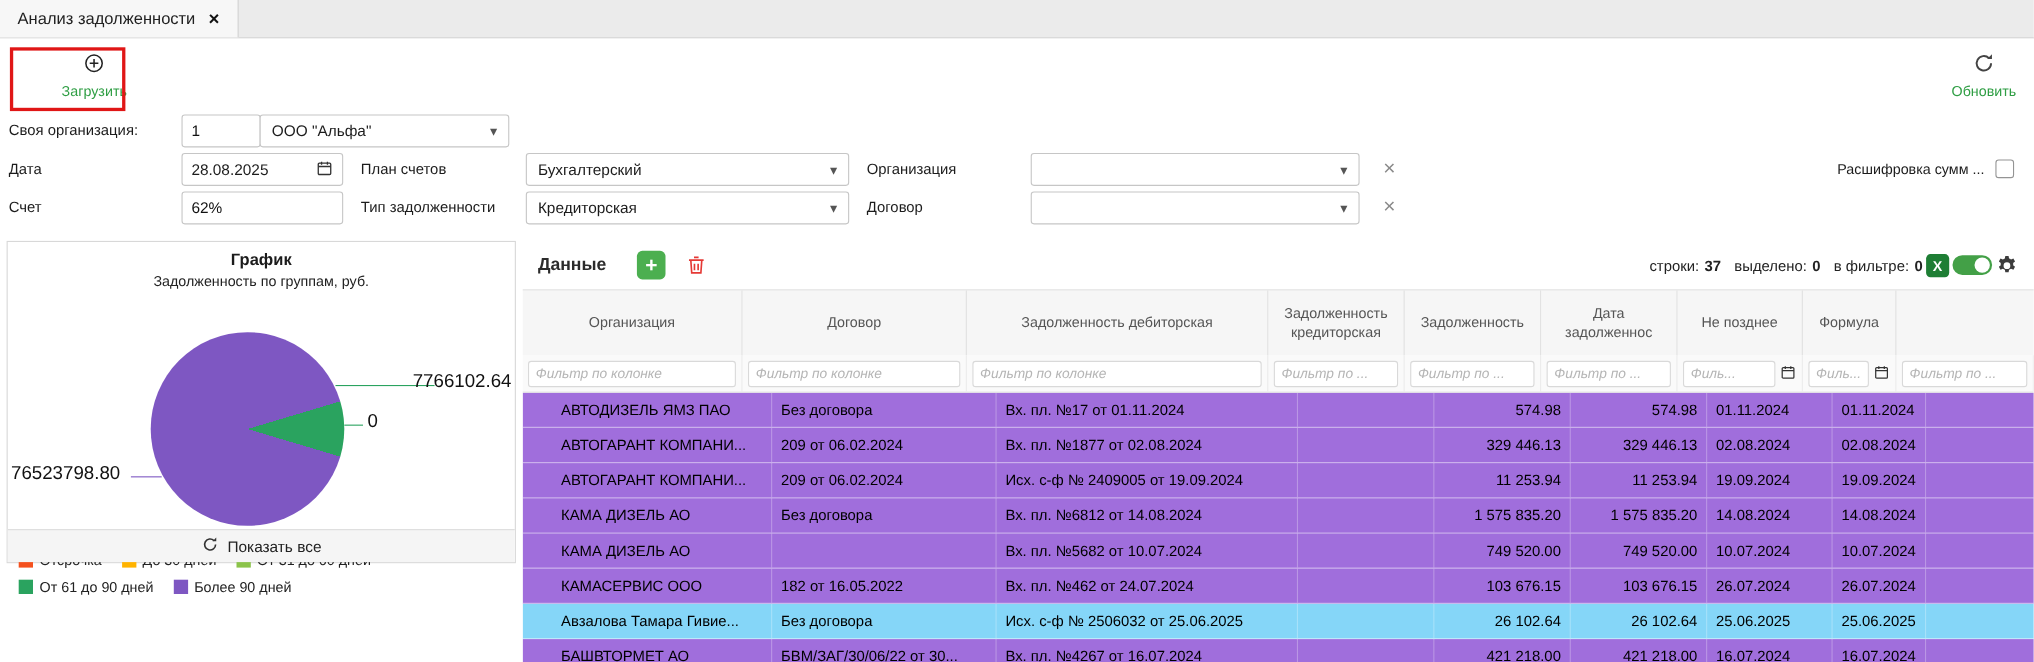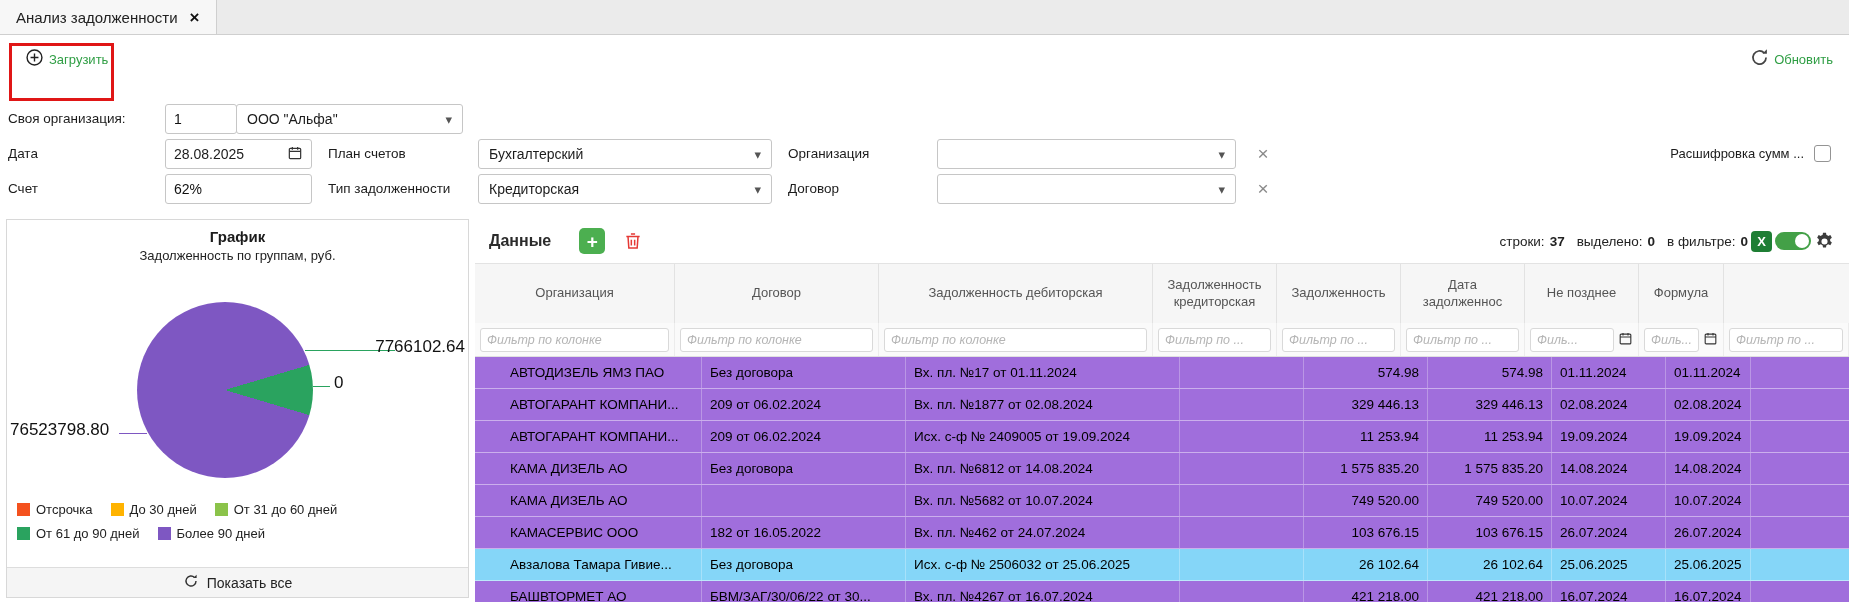--- a/index.html
+++ b/index.html
@@ -7,40 +7,40 @@
   .app {
     position: relative; width: 1849px; height: 602px; overflow: hidden;
     font-family: "Liberation Sans", sans-serif; font-size: 14px; color: #1c1c1c; background: #fff;
   }
   
   .tabbar { position: absolute; left:0; top:0; width:100%; height:35px; background:#ebebeb; border-bottom:1px solid #cfcfcf; display:flex; }
   .tab { display:flex; align-items:center; gap:12px; padding:0 16px; background:#f7f7f7; border-right:1px solid #cfcfcf; font-size:15px; color:#222; }
   .tab-close { font-weight:bold; font-size:17px; color:#111; line-height:1; cursor:default; }
   
   .toolbar { position:absolute; left:0; top:35px; width:100%; height:69px; background:#fff; }
-  .tool-btn { position:absolute; display:flex; flex-direction:row; align-items:center; gap:4px; cursor:default; }
+  .tool-btn { position:absolute; display:flex; flex-direction:column; align-items:center; gap:4px; cursor:default;margin-left:32px; }
   .tool-btn .lbl { color:#2f9e44; font-size:13px; }
   .tool-btn svg { width:21px; height:21px; }
   .btn-load { left:24px; top:12px; }
   .btn-refresh { right:16px; top:12px; }
   .annotation-box { position:absolute; left:9px; top:8px; width:105px; height:58px; border:3px solid #e01616; z-index:10; pointer-events:none; }
   
   .filter-area { position:absolute; left:0; top:104px; width:100%; height:115px; background:#fff; }
   .flabel { position:absolute; line-height:30px; font-size:13.5px; color:#1c1c1c; white-space:nowrap; }
   .tinput { position:absolute; height:30px; border:1px solid #c6c6c6; border-radius:3px; padding:0 8px; font-size:14px; font-family:"Liberation Sans",sans-serif; color:#111; background:#fff; }
   .input-box { position:absolute; height:30px; border:1px solid #c6c6c6; border-radius:3px; background:#fff; display:flex; align-items:center; padding:4px 8px; gap:6px; }
   .input-box .val { flex:1; font-size:14px; white-space:nowrap; overflow:hidden; }
   .input-box svg { width:16px; height:16px; flex:0 0 auto; }
   .select { position:absolute; height:30px; border:1px solid #c6c6c6; border-radius:3px; background:#fff; display:flex; align-items:center; padding:0 10px; gap:6px; cursor:default; }
   .select .val { flex:1; font-size:14px; white-space:nowrap; overflow:hidden; }
   .select .chev { color:#555; font-size:13px; flex:0 0 auto; }
   .clear-x { position:absolute; width:22px; height:30px; display:flex; align-items:center; justify-content:center; color:#8a8a8a; font-size:19px; cursor:default; }
   .checkbox { position:absolute; width:17px; height:17px; border:1px solid #949494; border-radius:3px; background:#fff; }
   
-  .chart-panel { position:absolute; left:6px; top:219px; width:463px; height:379px; border:1px solid #d8d8d8; background:#fff; }
+  .chart-panel { position:absolute; left:6px; top:219px; width:463px; height:293px; border:1px solid #d8d8d8; background:#fff; }
   .chart-title { position:absolute; top:8px; left:0; width:100%; text-align:center; font-weight:bold; font-size:15px; }
   .chart-subtitle { position:absolute; top:28px; left:0; width:100%; text-align:center; font-size:13px; color:#222; }
   .pie { position:absolute; left:130px; top:82px; width:176px; height:176px; border-radius:50%; }
   .callout-label { position:absolute; font-size:17px; color:#111; white-space:nowrap; }
   .callout-line { position:absolute; height:0; border-top:1px solid; }
   .legend-row { position:absolute; left:10px; display:flex; gap:18px; }
   .legend-item { display:flex; align-items:center; gap:6px; font-size:13px; color:#222; white-space:nowrap; }
   .legend-swatch { width:13px; height:13px; display:inline-block; }
   .show-all { position:absolute; left:0; right:0; bottom:0; height:30px; background:#f5f5f5; border-top:1px solid #ddd; display:flex; align-items:center; justify-content:center; gap:8px; font-size:14px; color:#222; cursor:default; }
   .show-all svg { width:16px; height:16px; }

